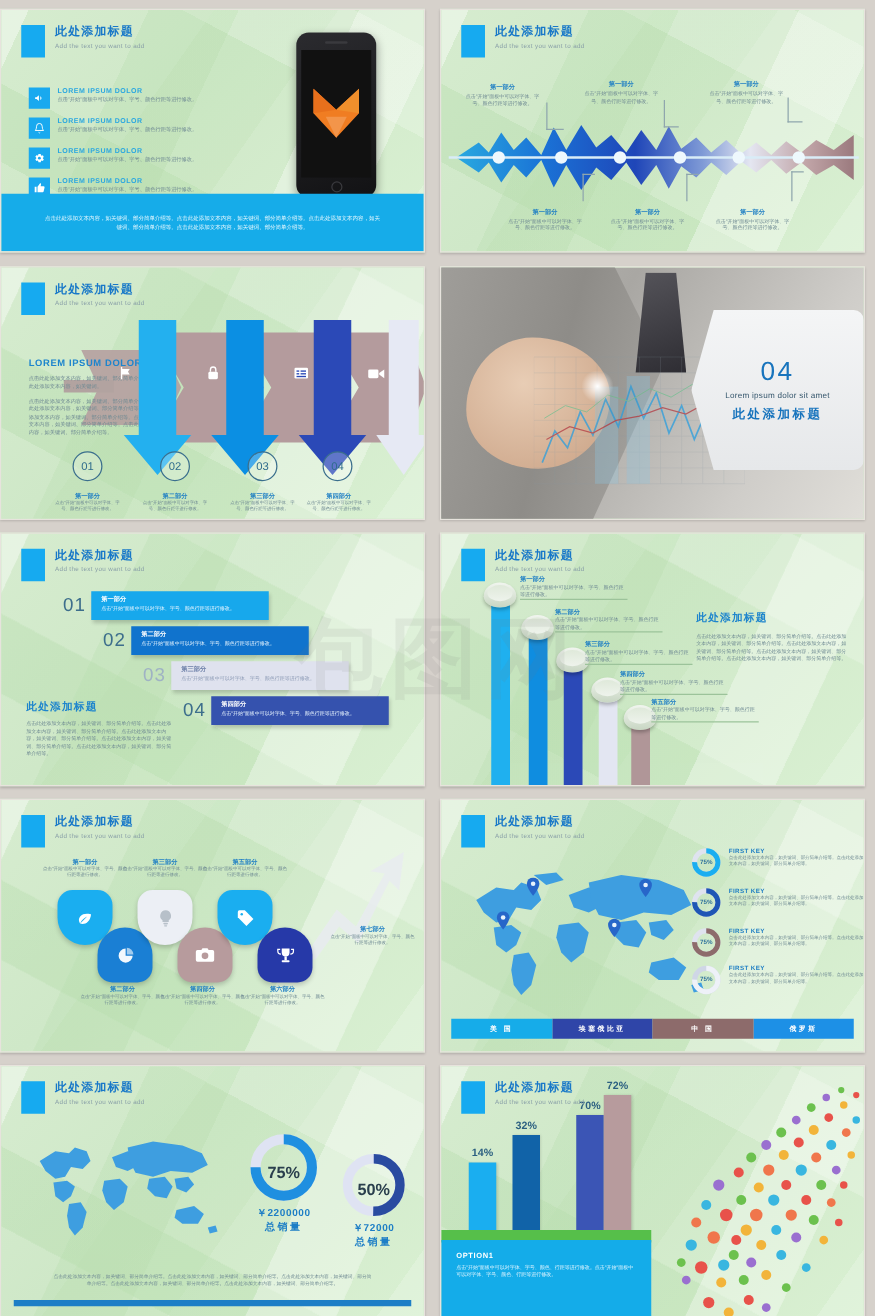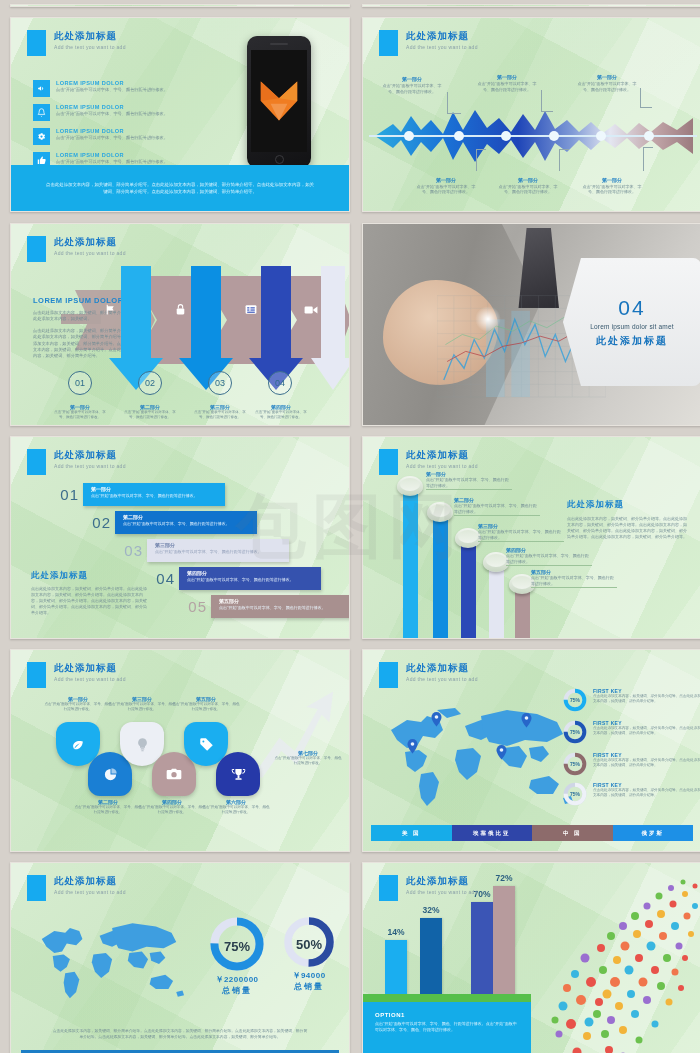--- a/index.html
+++ b/index.html
@@ -9,21 +9,20 @@
     font-family:"Liberation Sans", sans-serif;
     overflow:hidden;
     position:relative;
   }
   .grid {
     position:absolute; left:0; top:0; width:700px; height:1053px;
     display:grid;
     grid-template-columns: 340px 340px;
     grid-template-rows: repeat(6, 203px);
     column-gap:12px; row-gap:10px;
-    padding:10px;
     padding-top:-1px;
   }
   .slide {
     position:relative; overflow:hidden;
     background:#cfe9c9;
     box-shadow:0 1px 2px rgba(0,0,0,.18);
     border:1px solid #e7e3dd;
   }
   
   .poly { position:absolute; inset:0; overflow:hidden;
@@ -479,27 +478,20 @@
         <div class="d" style="color:#8d9bb6">点击"开始"面板中可以对字体、字号、颜色行距等进行修改。</div>
       </div>
     </div>
     <div class="st-row" style="left:134px;top:130px;">
       <div class="st-num">04</div>
       <div class="st-bar" style="background:#3552ae;width:142px;">
         <div class="t">第四部分</div>
         <div class="d">点击"开始"面板中可以对字体、字号、颜色行距等进行修改。</div>
       </div>
     </div>
-    <div class="st-row" style="left:166px;top:158px;">
-      <div class="st-num" style="color:#b4a3a4">05</div>
-      <div class="st-bar" style="background:#a8908f;width:142px;">
-        <div class="t">第五部分</div>
-        <div class="d">点击"开始"面板中可以对字体、字号、颜色行距等进行修改。</div>
-      </div>
-    </div>
 
     <div class="s5-blk">
       <h3>此处添加标题</h3>
       <p>点击此处添加文本内容，如关键词、部分简单介绍等。点击此处添加文本内容，如关键词、部分简单介绍等。点击此处添加文本内容，如关键词、部分简单介绍等。点击此处添加文本内容，如关键词、部分简单介绍等。点击此处添加文本内容，如关键词、部分简单介绍等。</p>
     </div>
   </div>
 
   <div class="slide" style="grid-column:2;grid-row:3;">
     <div class="poly"></div>
     <div class="hdr">
@@ -773,27 +765,27 @@
     <div class="dn-wrap" style="left:186px;top:52px;width:80px;">
       <svg width="58" height="58" viewBox="0 0 36 36">
         <circle cx="18" cy="18" r="14" fill="none" stroke="#dfe3f3" stroke-width="5"></circle>
         <circle cx="18" cy="18" r="14" fill="none" stroke="#1f8fe0" stroke-width="5" stroke-dasharray="66 22" transform="rotate(-90 18 18)"></circle>
       </svg>
       <div class="dn-val" style="margin-top:-38px;margin-bottom:20px;">75%</div>
       <div class="dn-amt">￥2200000</div>
       <div class="dn-cap">总销量</div>
     </div>
 
-    <div class="dn-wrap" style="left:262px;top:52px;width:72px;">
+    <div class="dn-wrap" style="left:262px;top:68px;width:72px;">
       <svg width="54" height="54" viewBox="0 0 36 36">
         <circle cx="18" cy="18" r="14" fill="none" stroke="#dfe3f3" stroke-width="5"></circle>
         <circle cx="18" cy="18" r="14" fill="none" stroke="#2a4ba0" stroke-width="5" stroke-dasharray="44 44" transform="rotate(-90 18 18)"></circle>
       </svg>
       <div class="dn-val" style="margin-top:-36px;margin-bottom:18px;">50%</div>
-      <div class="dn-amt">￥94000</div>
+      <div class="dn-amt">￥72000</div>
       <div class="dn-cap">总销量</div>
     </div>
 
     <div class="s9-foot">
       <p>点击此处添加文本内容，如关键词、部分简单介绍等。点击此处添加文本内容，如关键词、部分简单介绍等。点击此处添加文本内容，如关键词、部分简单介绍等。点击此处添加文本内容，如关键词、部分简单介绍等。点击此处添加文本内容，如关键词、部分简单介绍等。</p>
     </div>
     <div class="s9-line"></div>
   </div>
 
   <div class="slide" style="grid-column:2;grid-row:5;">

